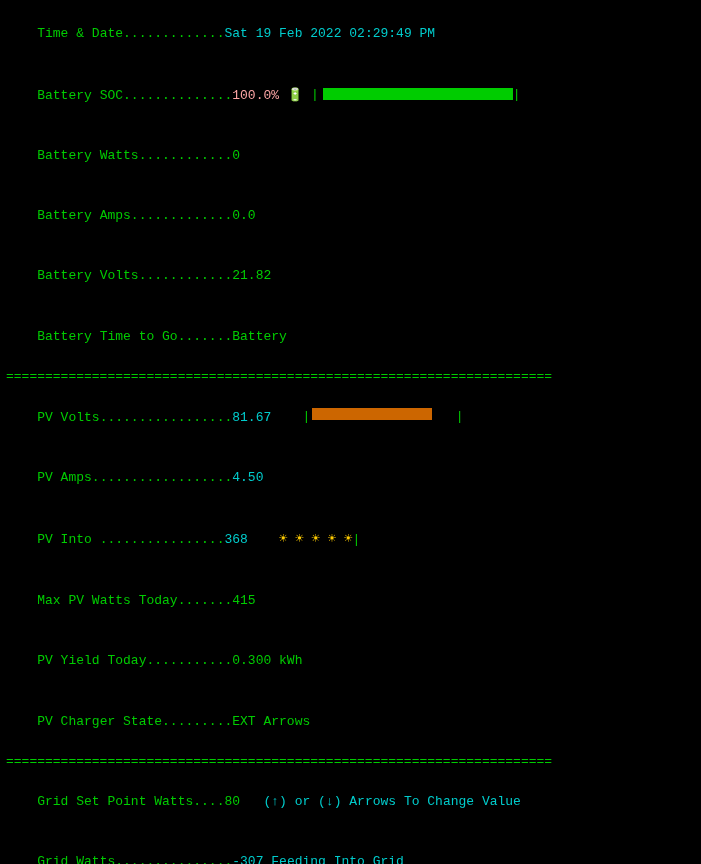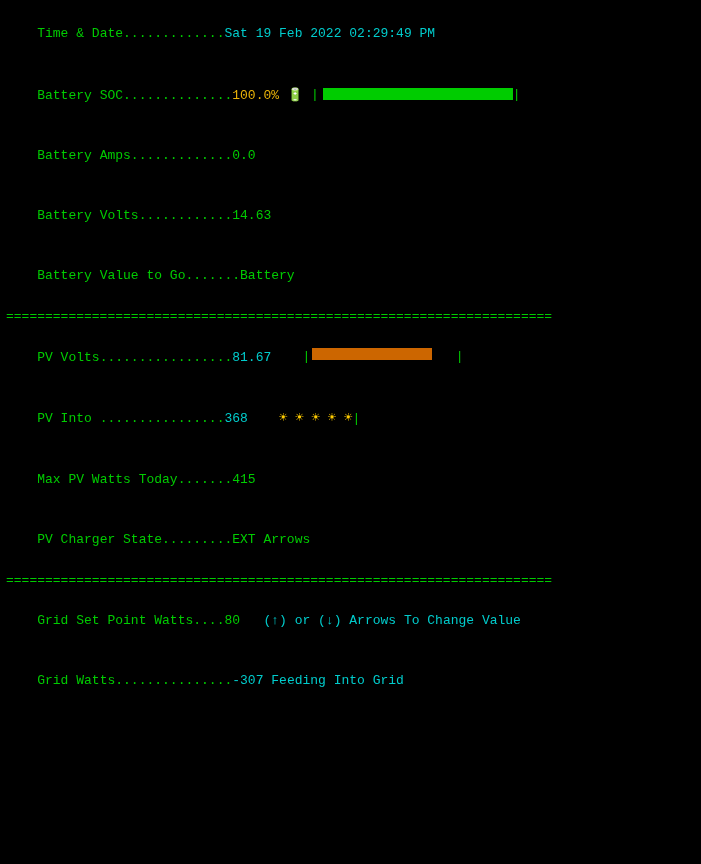--- a/index.html
+++ b/index.html
@@ -9,21 +9,21 @@
       font-family: 'Courier New', Courier, monospace;
       font-size: 13px;
       width: 701px;
       min-height: 864px;
       padding: 4px 6px;
       overflow-x: hidden;
     }
     .line { white-space: pre; line-height: 1.55; }
     .separator { color: #00cc00; white-space: pre; line-height: 1.55; }
     .cyan { color: #00cccc; text-align: center; }
-    .green { color: #eab308; }
+    .green { color: #fca5a5; }
     .battery-bar {
       display: inline-block;
       vertical-align: middle;
       height: 12px;
       background: #00cc00;
       width: 190px;
       margin-left: 4px;
     }
     .battery-bar-container {
       display: inline-block;
@@ -48,48 +48,57 @@
 <div>
 
   <div class="line">
     <span>Time &amp; Date.............</span><span class="cyan">Sat 19 Feb 2022 02:29:49 PM</span>
   </div>
 
   <div class="line">
     <span>Battery SOC..............</span><span class="green">100.0%</span> <span>🔋</span><span class="battery-bar-container"> |<span class="battery-bar"></span>|</span>
   </div>
 
+  <div class="line">
+    <span>Battery Watts............</span><span>0</span>
+  </div>
 
   <div class="line">
     <span>Battery Amps.............</span><span>0.0</span>
   </div>
 
   <div class="line">
-    <span>Battery Volts............</span><span>14.63</span>
+    <span>Battery Volts............</span><span>21.82</span>
   </div>
 
   <div class="line">
-    <span>Battery Value to Go.......</span><span>Battery</span>
+    <span>Battery Time to Go.......</span><span>Battery</span>
   </div>
 
   <div class="separator">======================================================================</div>
 
   <div class="line">
     <span>PV Volts.................</span><span class="cyan">81.67</span>    <span class="pv-bar-container">|<span class="pv-bar"></span>   |</span>
   </div>
 
+  <div class="line">
+    <span>PV Amps..................</span><span class="cyan">4.50</span>
+  </div>
 
   <div class="line">
     <span>PV Into ................</span><span class="cyan">368</span>    <span class="sun-icon">☀</span> <span class="sun-icon">☀</span> <span class="sun-icon">☀</span> <span class="sun-icon">☀</span> <span class="sun-icon">☀</span>|
   </div>
 
   <div class="line">
     <span>Max PV Watts Today.......</span><span>415</span>
   </div>
 
+  <div class="line">
+    <span>PV Yield Today...........</span><span>0.300 kWh</span>
+  </div>
 
   <div class="line">
     <span>PV Charger State.........</span><span>EXT Arrows</span>
   </div>
 
   <div class="separator">======================================================================</div>
 
   <div class="line">
     <span>Grid Set Point Watts....</span><span>80</span>   <span class="cyan">(↑) or (↓) Arrows To Change Value</span>
   </div>

